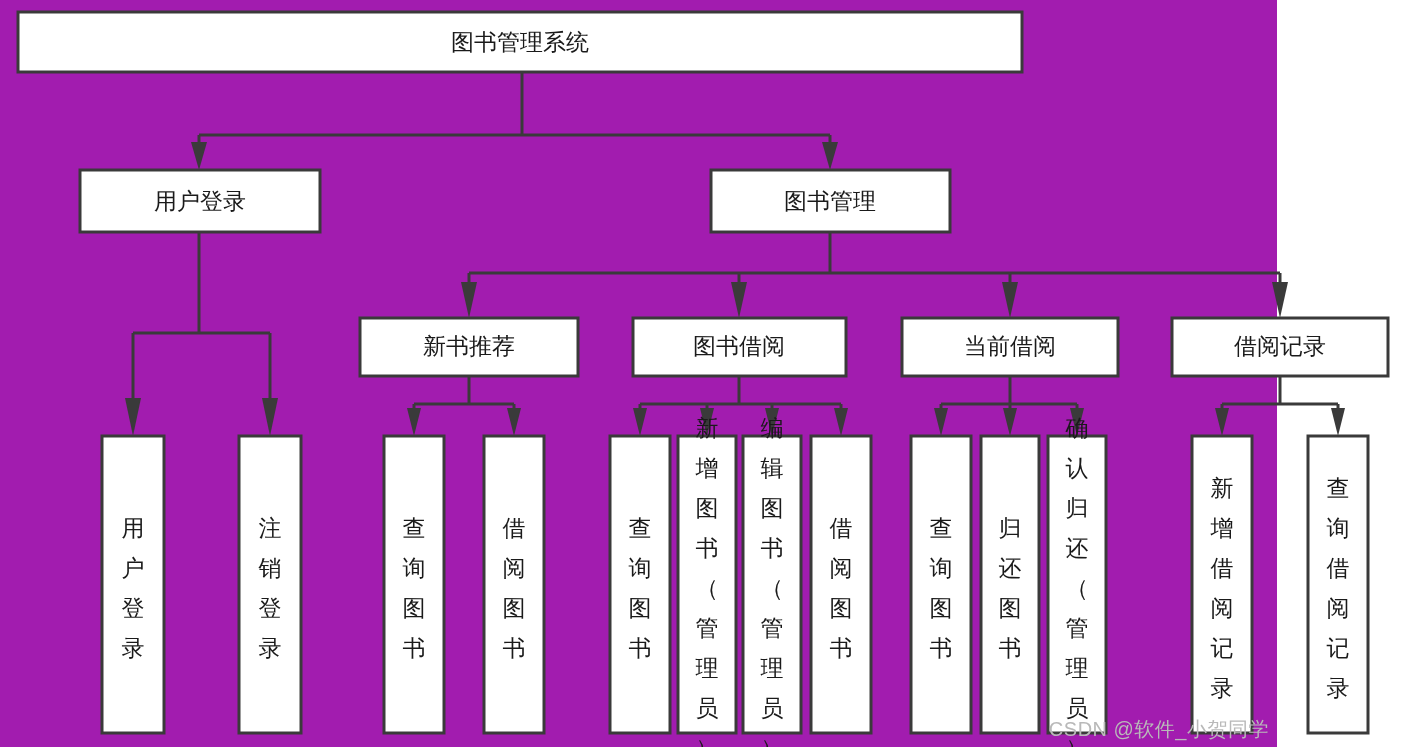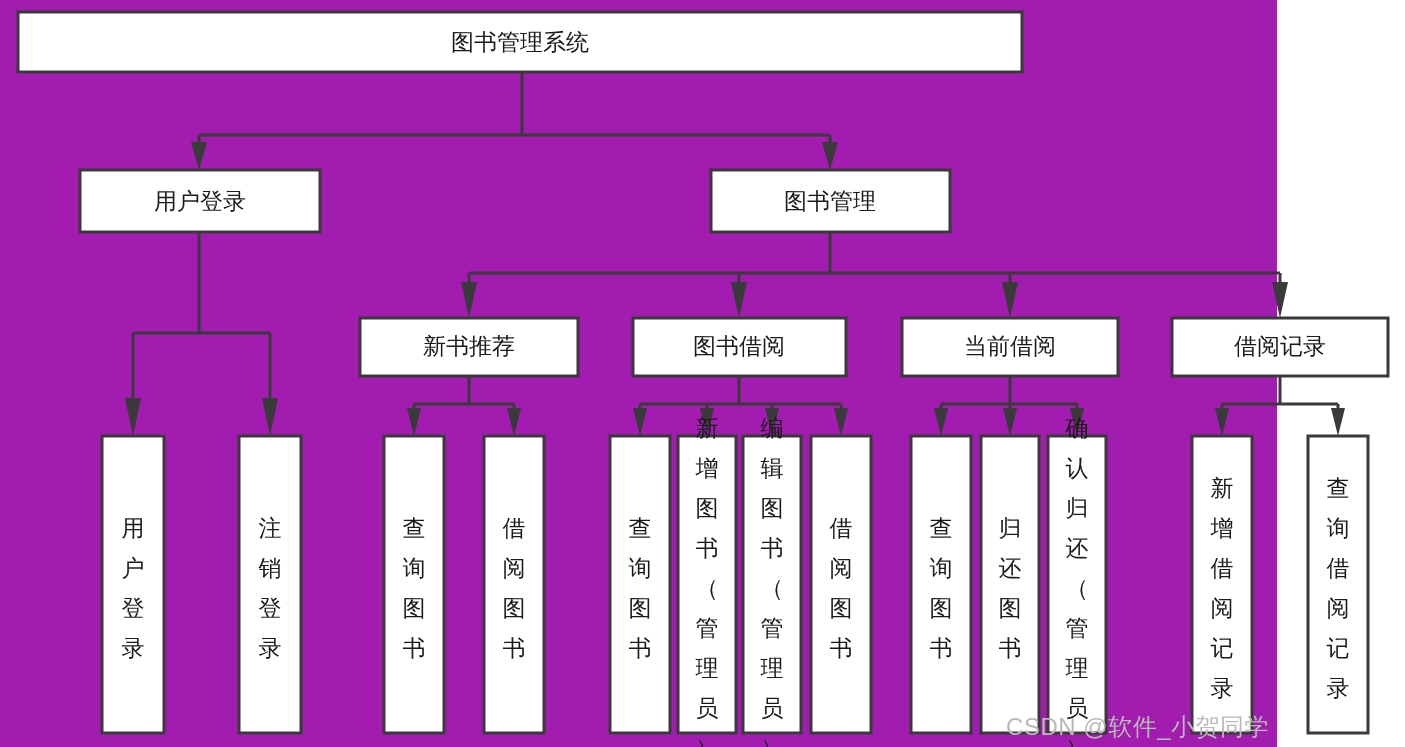--- a/index.html
+++ b/index.html
@@ -53,21 +53,21 @@
     font-family: "Liberation Sans", "DejaVu Sans", sans-serif;
     font-size: 23px;
     fill: #1a1a1a;
     text-anchor: middle;
   }
   .watermark-text {
     position: absolute;
     right: 8px;
     bottom: 4px;
     font-family: "Liberation Sans", "DejaVu Sans", sans-serif;
-    font-size: 24px;
+    font-size: 20px;
     color: #b9b9b9;
     white-space: nowrap;
     letter-spacing: 0.5px;
     pointer-events: none;
   }
 </style>
 </head>
 <body>
 
 <div id="diagram-root">

